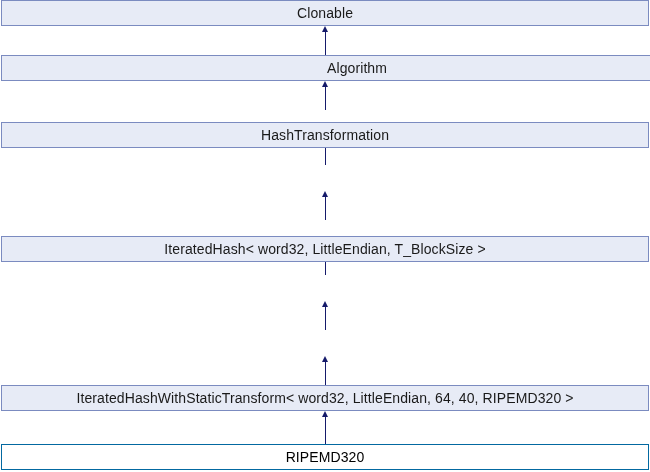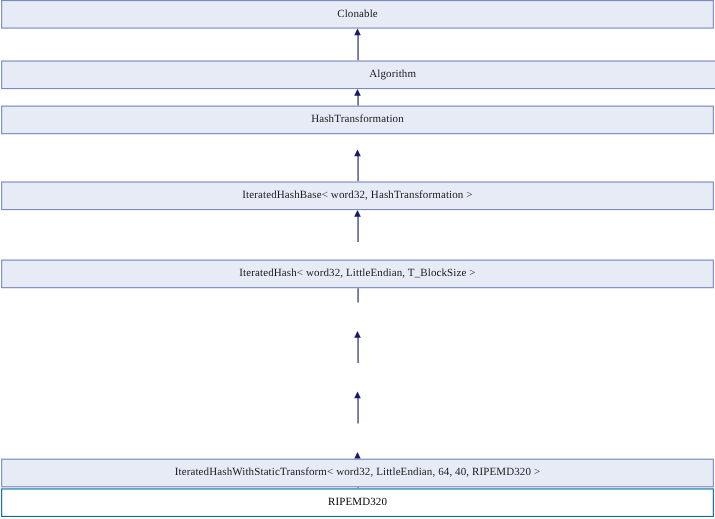--- a/index.html
+++ b/index.html
@@ -33,22 +33,22 @@
     display: flex;
     align-items: center;
     justify-content: center;
     overflow: hidden;
   }
   .node.leaf {
     border: 1px solid #0369a1;
     background: #ffffff;
   }
   .node-label {
-    font-family: Liberation Serif, serif;
-    font-size: 10px;
+    font-family: Liberation Sans, sans-serif;
+    font-size: 14px;
     line-height: 12px;
     color: #1a1a1a;
     white-space: nowrap;
     letter-spacing: 0.1px;
   }
   .node.leaf .node-label {
     color: #000000;
   }
 
   
@@ -110,28 +110,25 @@
     <div class="arrow" style="left: 321px; top: 411px; height: 33px;">
       <div class="head"></div>
       <div class="shaft"></div>
     </div>
     <div class="node" style="top: 0px;">
       <span class="node-label">Clonable</span>
     </div>
     <div class="node" style="top: 55px; padding-left: 32px;">
       <span class="node-label">Algorithm</span>
     </div>
-    <div class="node" style="top: 96px;">
+    <div class="node" style="top: 122px;">
       <span class="node-label">HashTransformation</span>
-    </div>
-    <div class="node" style="top: 165px;">
-      <span class="node-label">IteratedHashBase&lt; word32, HashTransformation &gt;</span>
     </div>
     <div class="node" style="top: 236px;">
       <span class="node-label">IteratedHash&lt; word32, LittleEndian, T_BlockSize &gt;</span>
     </div>
-    <div class="node" style="top: 385px; margin-top: 32px;">
+    <div class="node" style="top: 385px;">
       <span class="node-label">IteratedHashWithStaticTransform&lt; word32, LittleEndian, 64, 40, RIPEMD320 &gt;</span>
     </div>
     <div class="node leaf" style="top: 444px;">
       <span class="node-label">RIPEMD320</span>
     </div>
   </div>
 
 </body></html>

